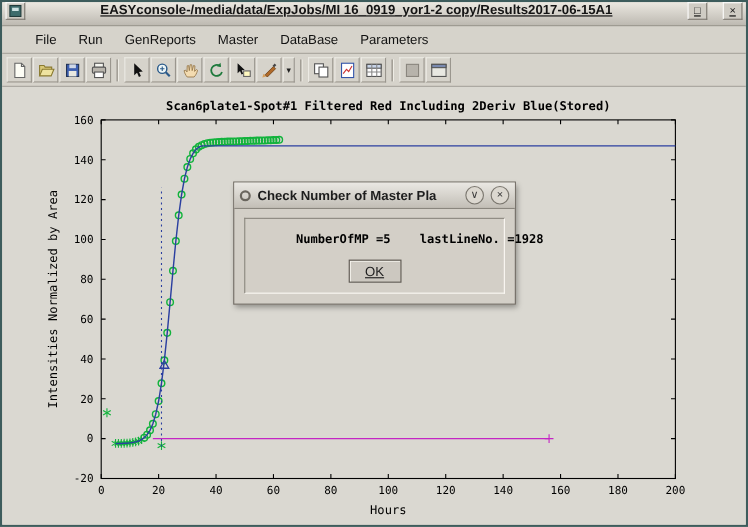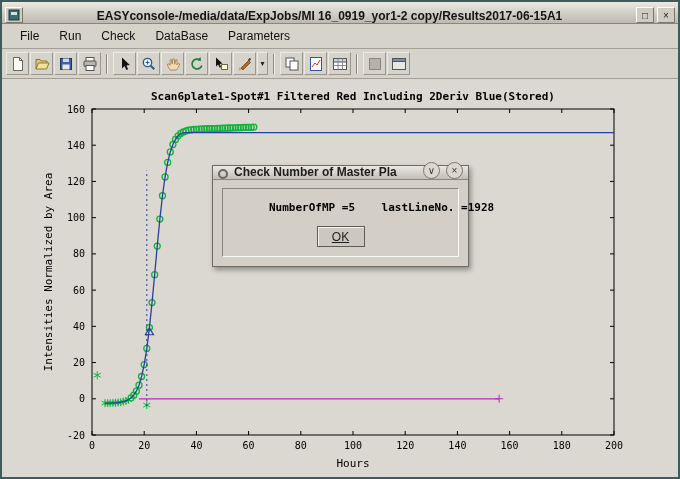--- a/index.html
+++ b/index.html
@@ -3,31 +3,31 @@
 <meta charset="utf-8">
 <style>
   * { margin:0; padding:0; box-sizing:border-box; }
   html,body { width:680px; height:479px; overflow:hidden; background:#d6d3cb;
               font-family:"Liberation Sans", sans-serif; }
   .window { width:680px; height:479px; border:2px solid #3d5c5c; background:#d6d3cb;
             display:flex; flex-direction:column; }
 
   
   .titlebar { height:22px; flex:0 0 22px; background:linear-gradient(#ebe8e1,#bdb9b1);
-              border-bottom:1px solid #8a867e; display:flex; align-items:flex-end; padding:0 3px; gap:3px; }
+              border-bottom:1px solid #8a867e; display:flex; align-items:flex-start; padding:0 3px; gap:14px;text-decoration:underline; }
   .tb-iconbox { width:18px; height:16px; display:flex; align-items:center; justify-content:center;
                 background:#cfccc4; border:1px solid; border-color:#fff #7a766e #7a766e #fff; }
   .tb-title { flex:1; text-align:center; font-size:12px; font-weight:bold; color:#141414;
               white-space:nowrap; overflow:hidden; }
   .tb-btn { width:18px; height:16px; background:#cfccc4; border:1px solid;
             border-color:#fff #7a766e #7a766e #fff; font-size:10px; line-height:13px;
             text-align:center; color:#222; padding:0; }
 
   
-  .menubar { height:25px; flex:0 0 25px; display:flex; align-items:center; padding-left:8px;
+  .menubar { height:25px; flex:0 0 25px; display:flex; align-items:center; padding-left:20px;
              background:#d6d3cb; border-bottom:1px solid #a39f97; }
   .menu-item { padding:4px 10px; font-size:12px; color:#111; }
 
   
   .toolbar { height:30px; flex:0 0 30px; display:flex; align-items:center; padding-left:4px; gap:1px;
              background:#d6d3cb; border-bottom:1px solid #a39f97; }
   .tool-btn { width:23px; height:23px; display:flex; align-items:center; justify-content:center;
               background:#d6d3cb; border:1px solid; border-color:#eceae4 #9a968e #9a968e #eceae4; padding:0; }
   .tool-dd { width:11px; height:23px; display:flex; align-items:center; justify-content:center;
              background:#d6d3cb; border:1px solid; border-color:#eceae4 #9a968e #9a968e #eceae4;
@@ -38,22 +38,22 @@
   .figure { position:relative; flex:1; background:#dad8d1; }
   #plot-svg { position:absolute; left:0; top:0; }
   #plot-svg text { fill:#000; }
   .tick   { font:10px "DejaVu Sans Mono", monospace; }
   .ptitle { font:bold 11px "DejaVu Sans Mono", monospace; }
   .alabel { font:11px "DejaVu Sans Mono", monospace; }
 
   
   .dialog { position:absolute; left:210px; top:86px; width:257px; background:#d3cfc7;
             border:1px solid #6f6a63; box-shadow:2px 3px 5px rgba(0,0,0,0.35); }
-  .dlg-title { height:14px; background:linear-gradient(#eae8e3,#c2beb6); border-bottom:1px solid #8a867e;
-               display:flex; align-items:flex-end; gap:6px; padding:0 5px; }
+  .dlg-title { height:24px; background:linear-gradient(#eae8e3,#c2beb6); border-bottom:1px solid #8a867e;
+               display:flex; align-items:center; gap:6px; padding:0 5px; }
   .dlg-circle { width:10px; height:10px; border:2px solid #6a665e; border-radius:50%; flex:0 0 10px; }
   .dlg-title-text { flex:1; font-size:12px; font-weight:bold; color:#1d1d1d;
                     white-space:nowrap; overflow:hidden; }
   .dlg-rbtn { width:17px; height:17px; border:1px solid #7a766e; border-radius:50%;
               background:#dcd8d0; font-size:10px; line-height:14px; text-align:center;
               color:#3a3a3a; padding:0; flex:0 0 17px; }
   .dlg-body { padding:8px 9px 9px; }
   .dlg-panel { border:1px solid; border-color:#8a867e #fcfaf5 #fcfaf5 #8a867e; padding:12px 10px 9px; }
   .dlg-msg { font:bold 11px "DejaVu Sans Mono", monospace; white-space:pre; color:#000;
              margin-bottom:12px;padding-left:36px; }
@@ -74,21 +74,22 @@
       </svg>
     </span>
     <span class="tb-title">EASYconsole-/media/data/ExpJobs/MI 16_0919_yor1-2 copy/Results2017-06-15A1</span>
     <button class="tb-btn">□</button>
     <button class="tb-btn">×</button>
   </div>
 
   <div class="menubar">
     <span class="menu-item">File</span>
     <span class="menu-item">Run</span>
-    <span class="menu-item">Check</span>
+    <span class="menu-item">GenReports</span>
+    <span class="menu-item">Master</span>
     <span class="menu-item">DataBase</span>
     <span class="menu-item">Parameters</span>
   </div>
 
   <div class="toolbar">
     <button class="tool-btn">
       <svg width="16" height="16" viewBox="0 0 16 16">
         <path d="M3.5 1.5h6l3 3v10h-9z" fill="#fdfdf5" stroke="#666"></path>
         <path d="M9.5 1.5v3h3" fill="none" stroke="#666"></path>
       </svg>

